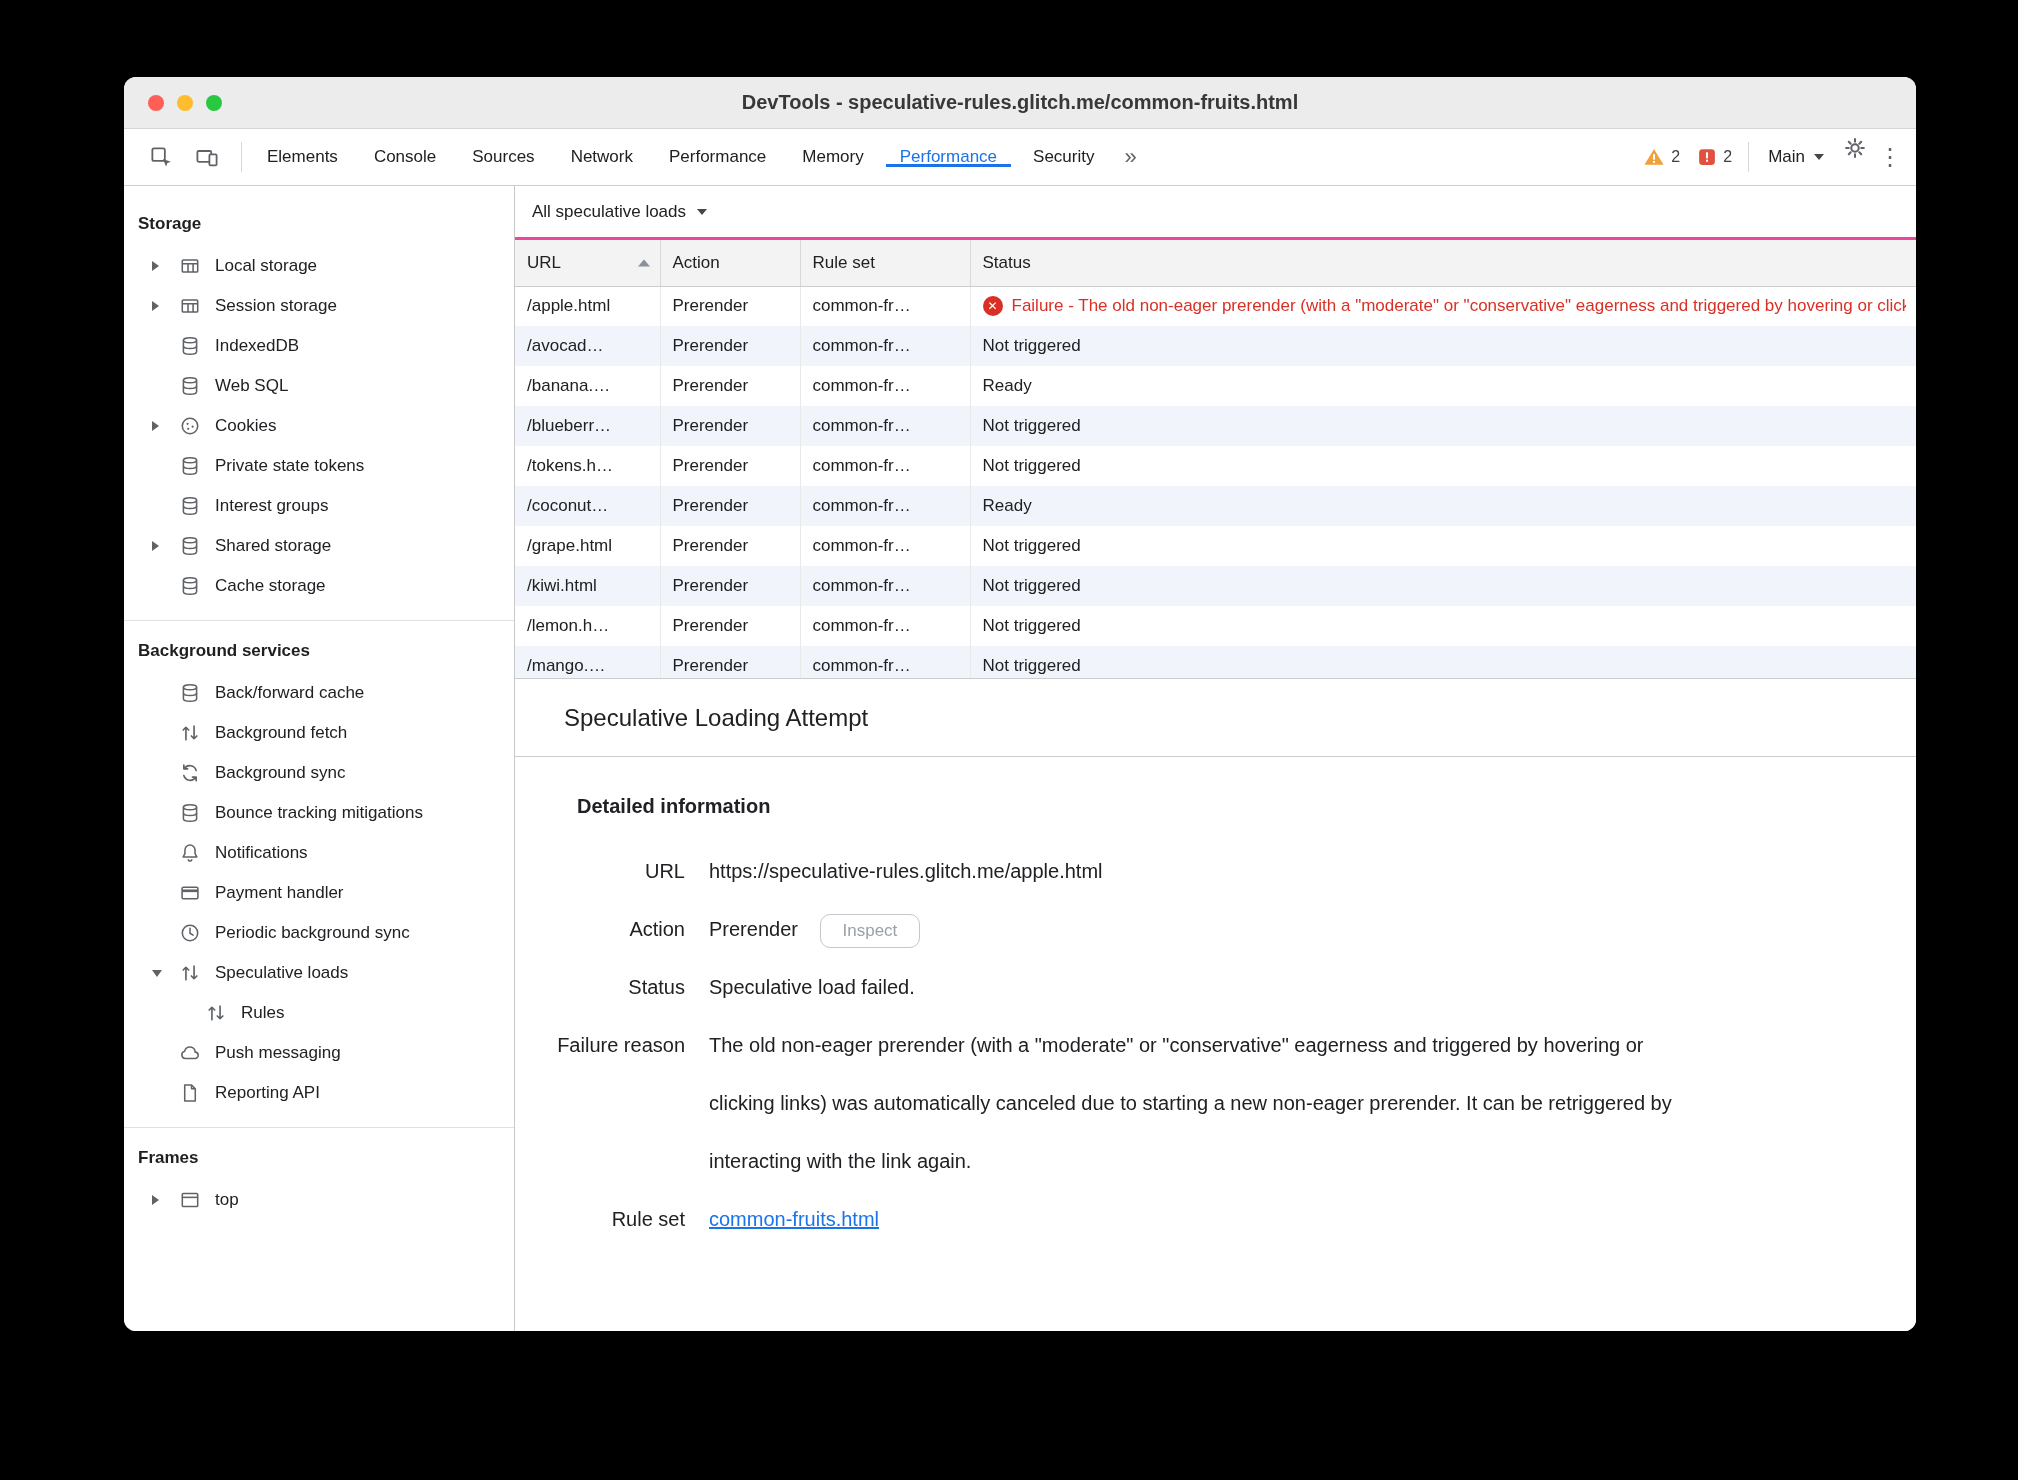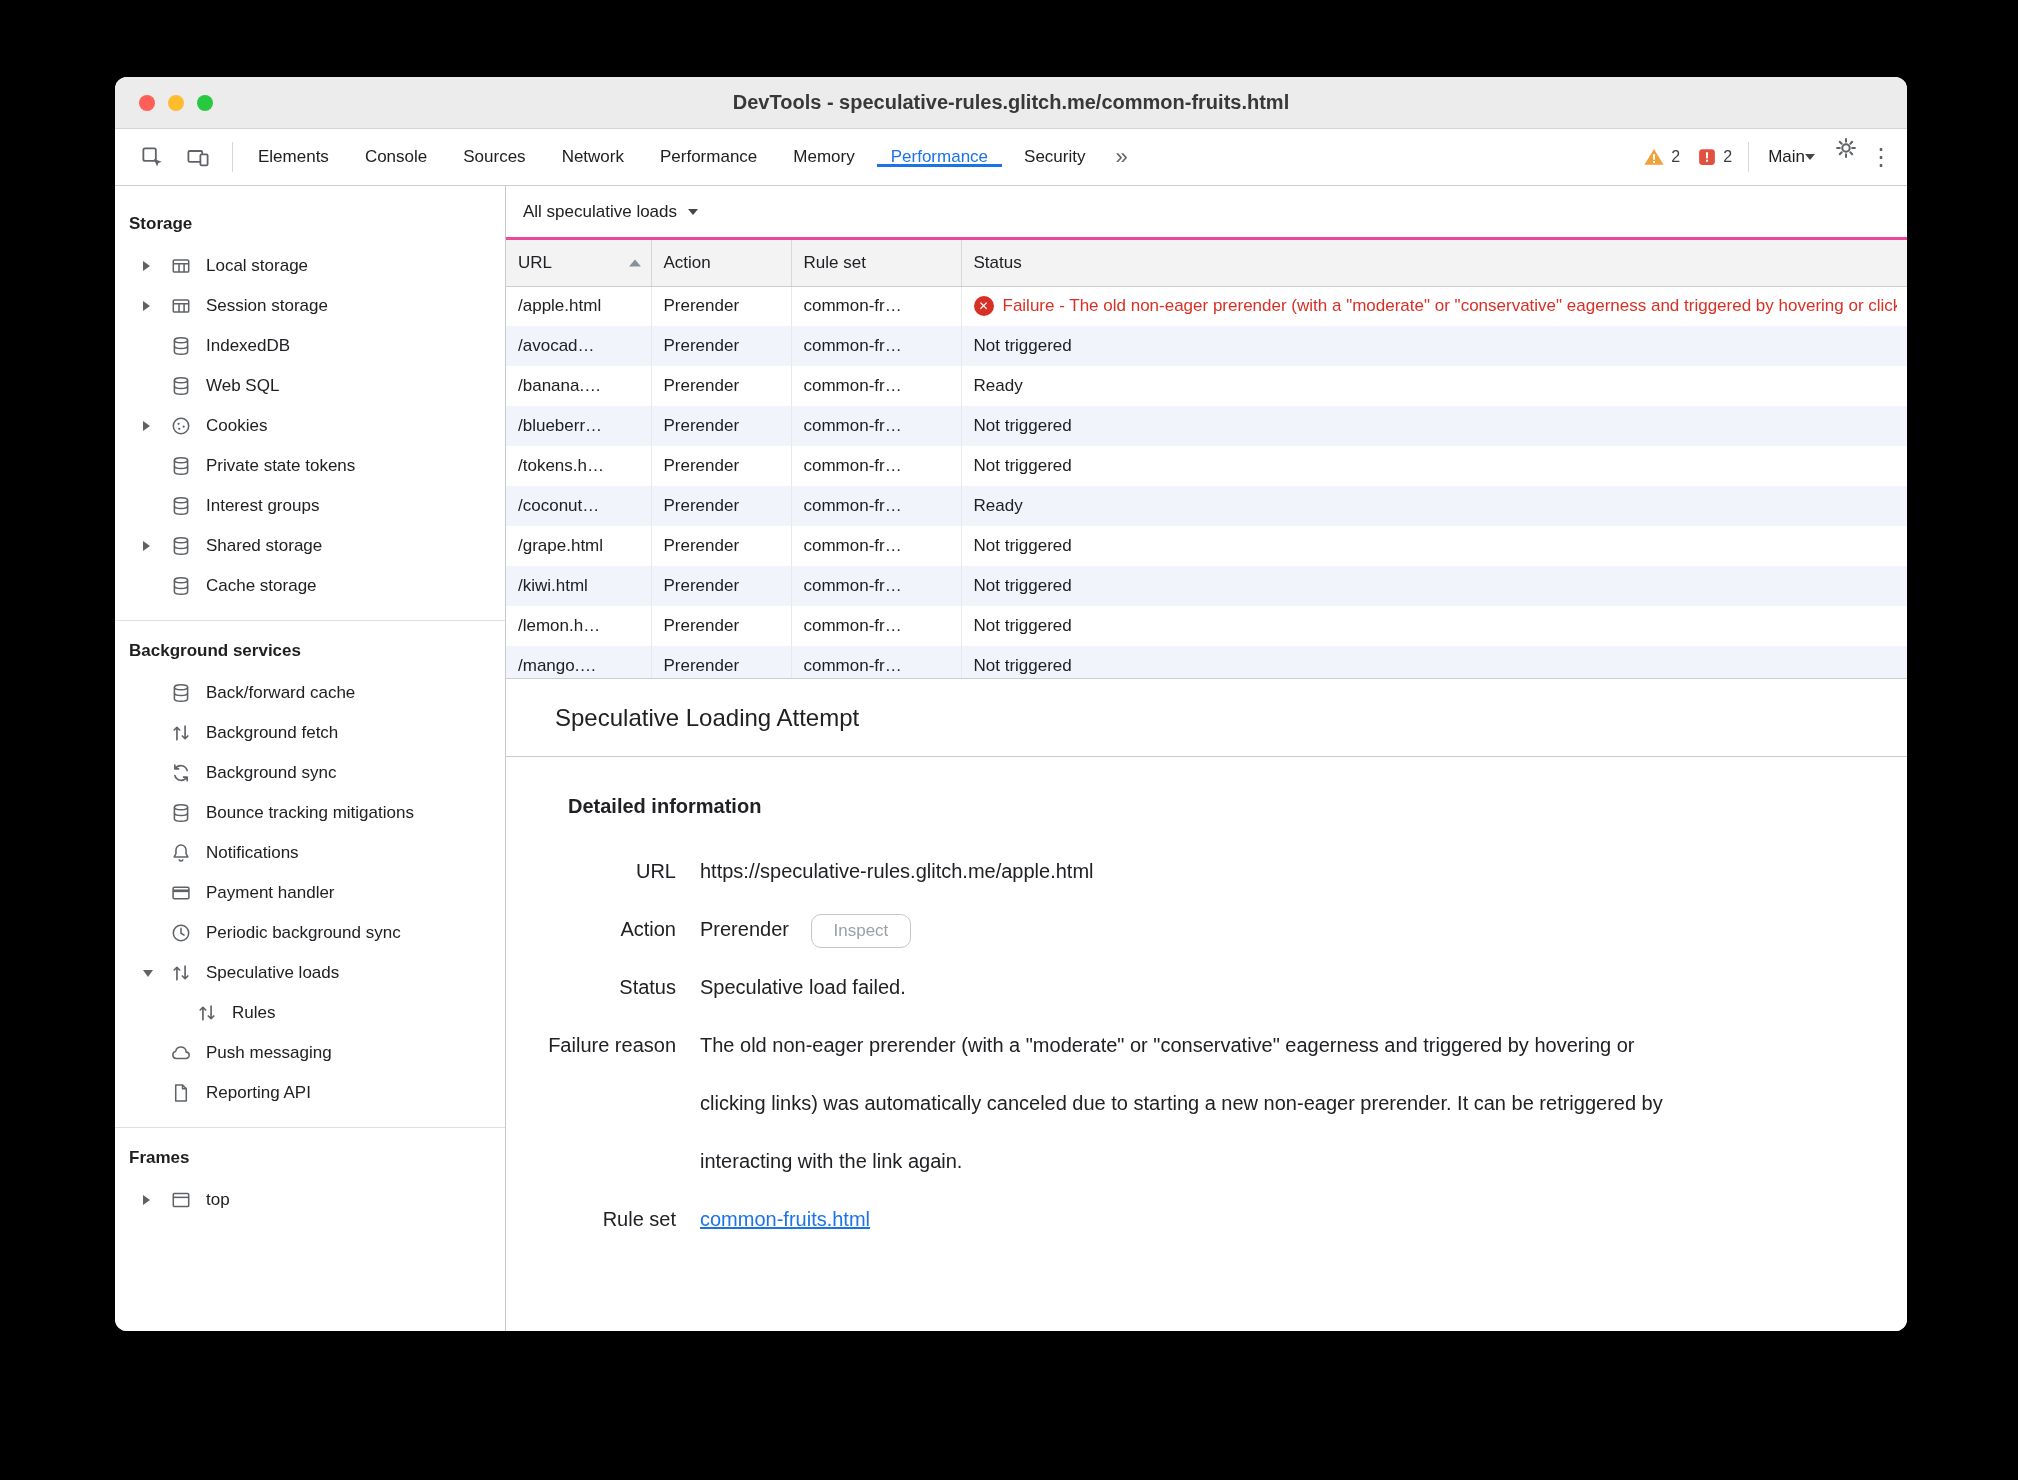--- a/index.html
+++ b/index.html
@@ -7,21 +7,21 @@
   body {
     width:2018px; height:1480px;
     background:#000;
     font-family:"Liberation Sans","DejaVu Sans",sans-serif;
     position:relative; overflow:hidden;
     color:#202124;
   }
   .screen { position:absolute; inset:0; background:#000; }
 
   .window {
-    position:absolute; left:115px; top:77px; width:1792px; height:1254px;
+    position:absolute; left:124px; top:77px; width:1792px; height:1254px;
     background:#fff; border-radius:12px; overflow:hidden;
     box-shadow:0 24px 70px rgba(0,0,0,.55);
     display:flex; flex-direction:column;
   }
 
   
   .titlebar {
     flex:0 0 52px; background:#ececec; border-bottom:1px solid #d5d5d5;
     display:flex; align-items:center; position:relative;
   }
@@ -45,21 +45,21 @@
   .tab { display:flex; align-items:center; padding:0 18px; font-size:17px; color:#202124; position:relative; white-space:nowrap; }
   .tab.selected { color:var(--accent,#1a73e8); }
   .tab.selected::after { content:""; position:absolute; left:4px; right:4px; bottom:0; height:3px; background:var(--accent,#1a73e8); }
   .overflow { display:flex; align-items:center; font-size:22px; color:#5f6368; padding:0 12px; }
   .spacer { flex:1; }
   .count { display:flex; align-items:center; gap:7px; font-size:16px; color:#3c4043; padding:0 9px; }
   .warn-ic { color:var(--warning,#f0a13a); display:flex; }
   .warn-ic svg { width:20px; height:18px; }
   .issue-ic { color:var(--issue,#e25140); display:flex; }
   .issue-ic svg { width:18px; height:18px; }
-  .main-dd { display:flex; align-items:center; font-size:17px; color:#202124; padding:0 12px; }
+  .main-dd { display:flex; align-items:center; gap:9px; font-size:17px; color:#202124; padding:0 12px; }
   .dd-arrow { width:0; height:0; border-left:5px solid transparent; border-right:5px solid transparent; border-top:6px solid #474747; display:inline-block; }
   .kebab { font-size:24px; color:#5f6368; display:flex; align-items:center; padding:0 14px 0 4px; }
 
   
   .content { flex:1; display:flex; min-height:0; }
 
   .sidebar { flex:0 0 391px; border-right:1px solid #c9c9c9; overflow:hidden; padding-top:8px; background:#fff; }
   .sec-header { font-size:17px; font-weight:bold; color:#1f1f1f; padding:20px 14px 12px; }
   .side-item { display:flex; align-items:center; height:40px; padding-left:28px; font-size:17px; color:#202124; cursor:default; }
   .side-item .arrow { width:26px; display:flex; align-items:center; flex:0 0 26px; }

